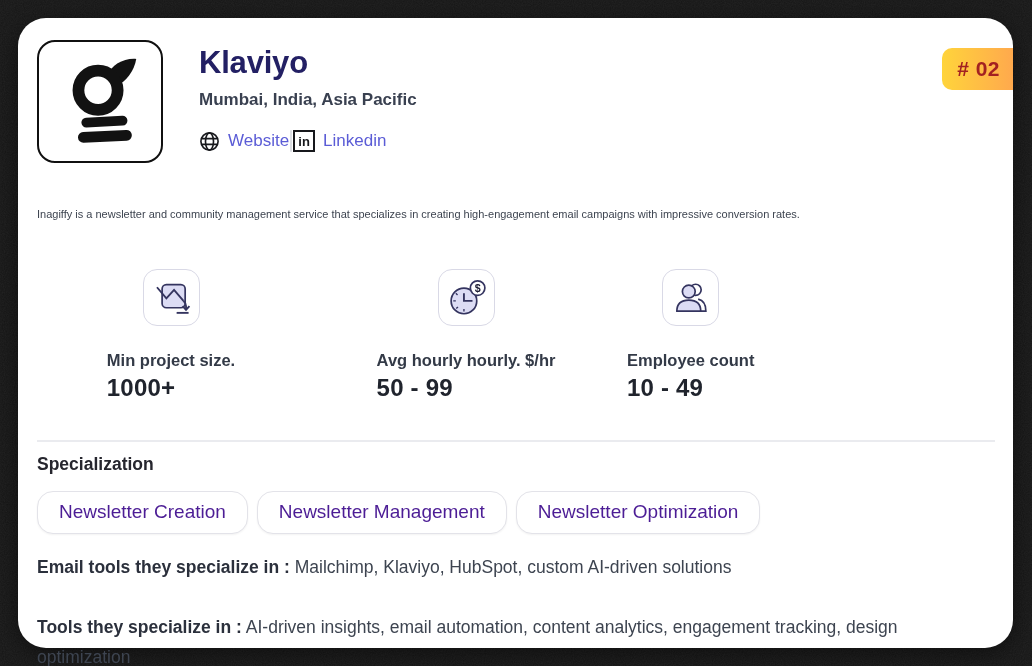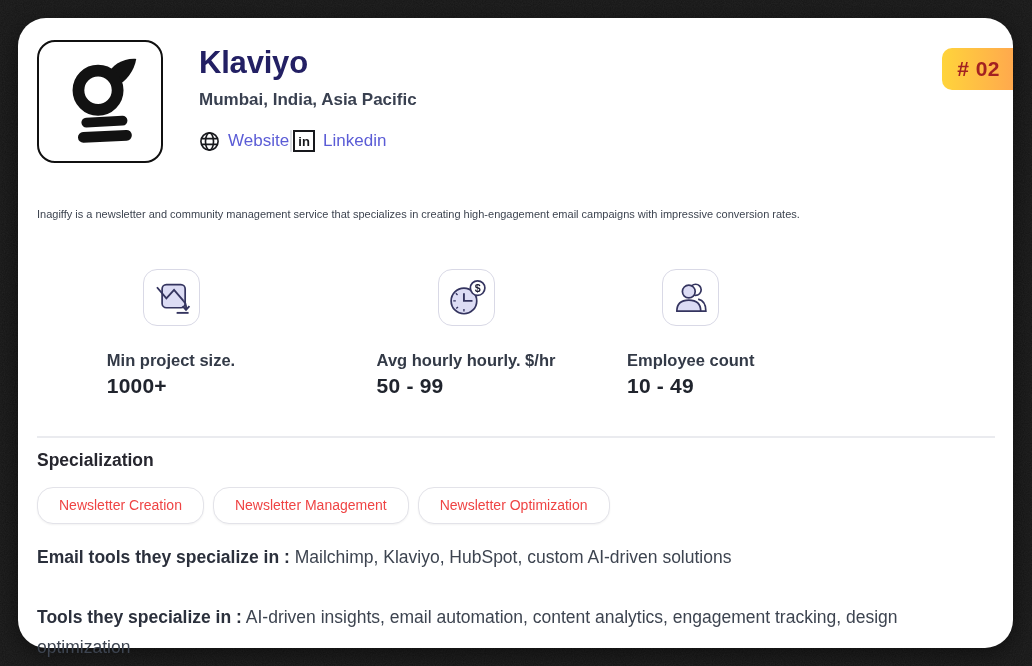--- a/index.html
+++ b/index.html
@@ -62,31 +62,31 @@
   .stat { display: flex; align-items: center; gap: 25px; flex-direction: column; }
   .stat-1 { width: 268px; }
   .stat-2 { width: 322px; }
   .icon-box {
     width: 57px; height: 57px; flex: 0 0 auto;
     border: 1.5px solid #d9d9e6; border-radius: 14px;
     display: flex; align-items: center; justify-content: center;
     background: #fff;
   }
   .stat-label { font-size: 16.5px; font-weight: 600; color: #333a47; }
-  .stat-value { margin-top: 4px; font-size: 21px; font-weight: 800; color: #20242d; letter-spacing: .2px; }
+  .stat-value { margin-top: 4px; font-size: 24px; font-weight: 800; color: #20242d; letter-spacing: .2px; }
 
   .divider { margin-top: 38px; border: none; border-top: 2px solid #eaebef; }
 
   .spec-heading { margin-top: 12px; font-size: 17.5px; font-weight: 700; color: #26262e; }
   .pills-row { margin-top: 16px; display: flex; gap: 9px; }
   .pill {
     padding: 9px 21px 10px;
     background: #fff;
     border: 1.5px solid #e3e3e9; border-radius: 16px;
-    font-size: 14px; color: #ef4444;
+    font-size: 19px; color: #4c1d95;
     box-shadow: 0 1px 2px rgba(0,0,0,.05);
     cursor: pointer; white-space: nowrap;
   }
 
   .tools-para { margin-top: 30px; max-width: 958px; font-size: 17.5px; line-height: 30px; color: #3d4450; }
   .tools-para.second { margin-top: 18px; }
   .tools-label { font-weight: 700; color: #2b303c; }
 </style>
 </head>
 <body>

